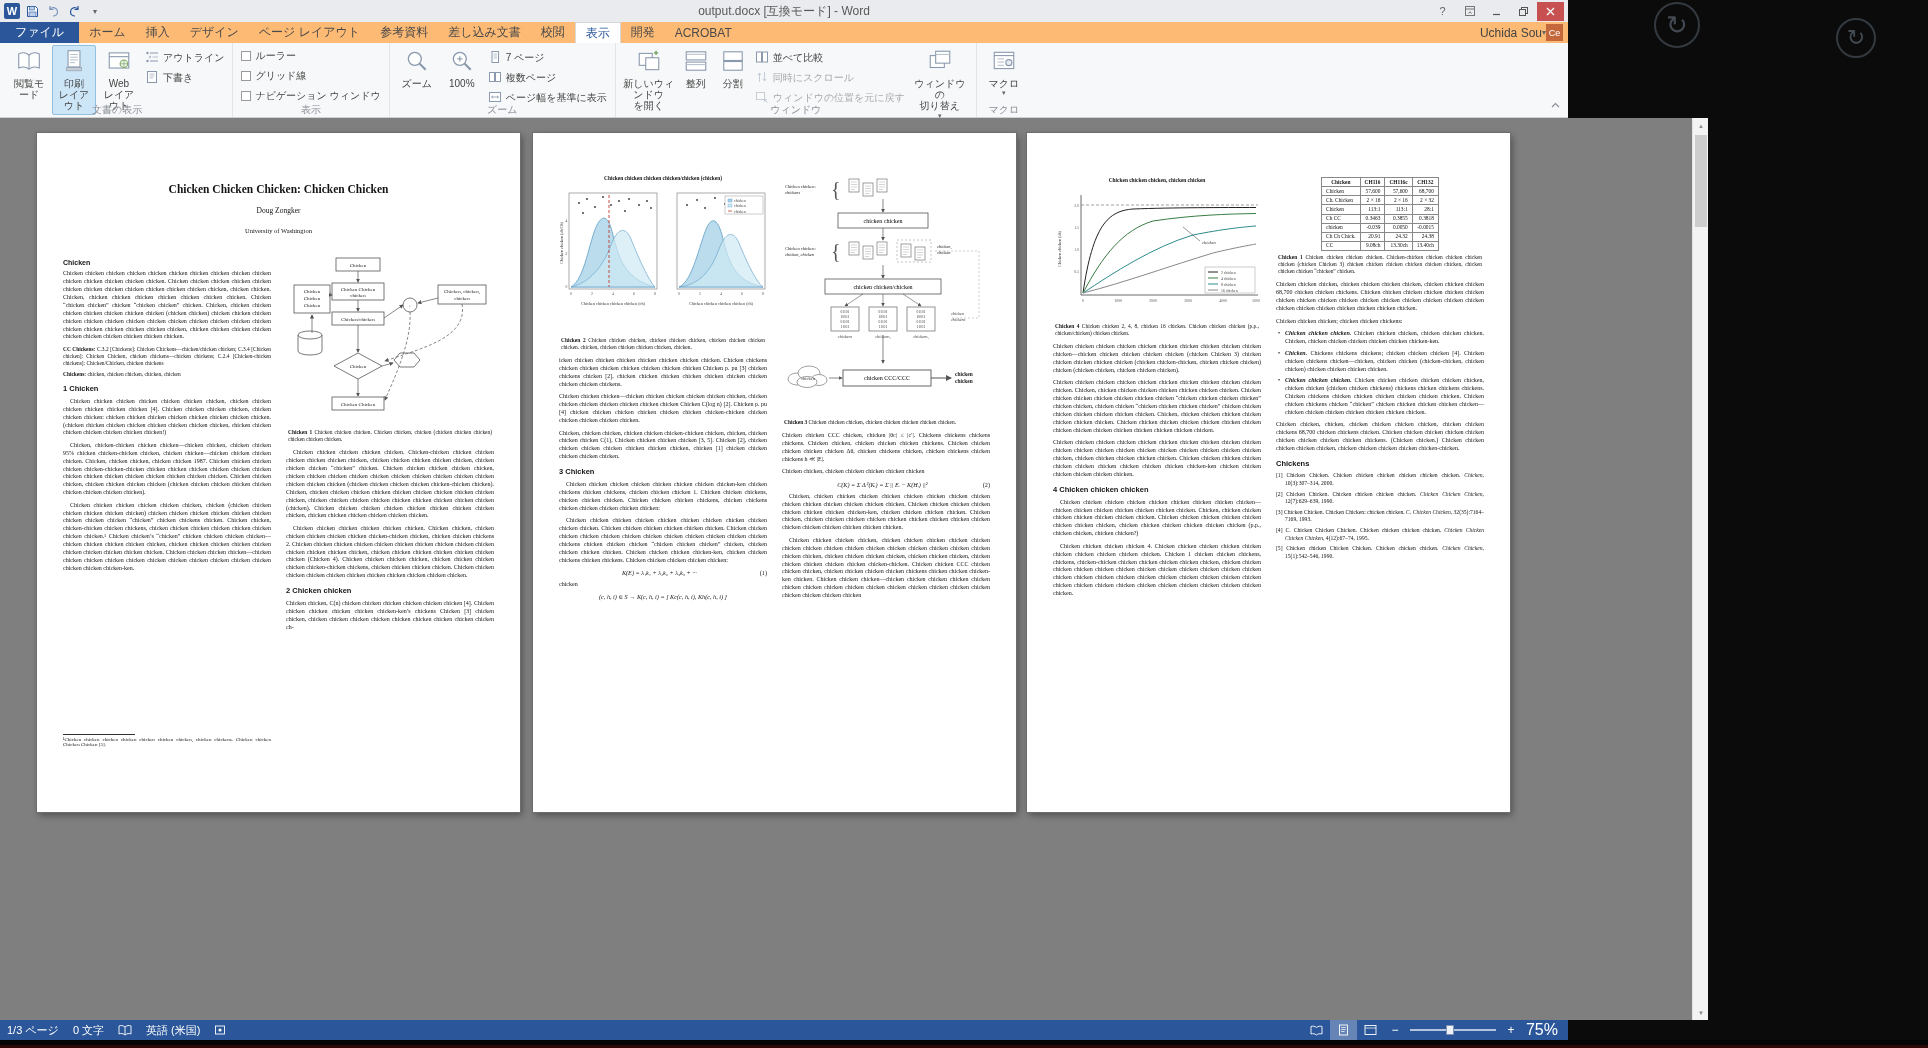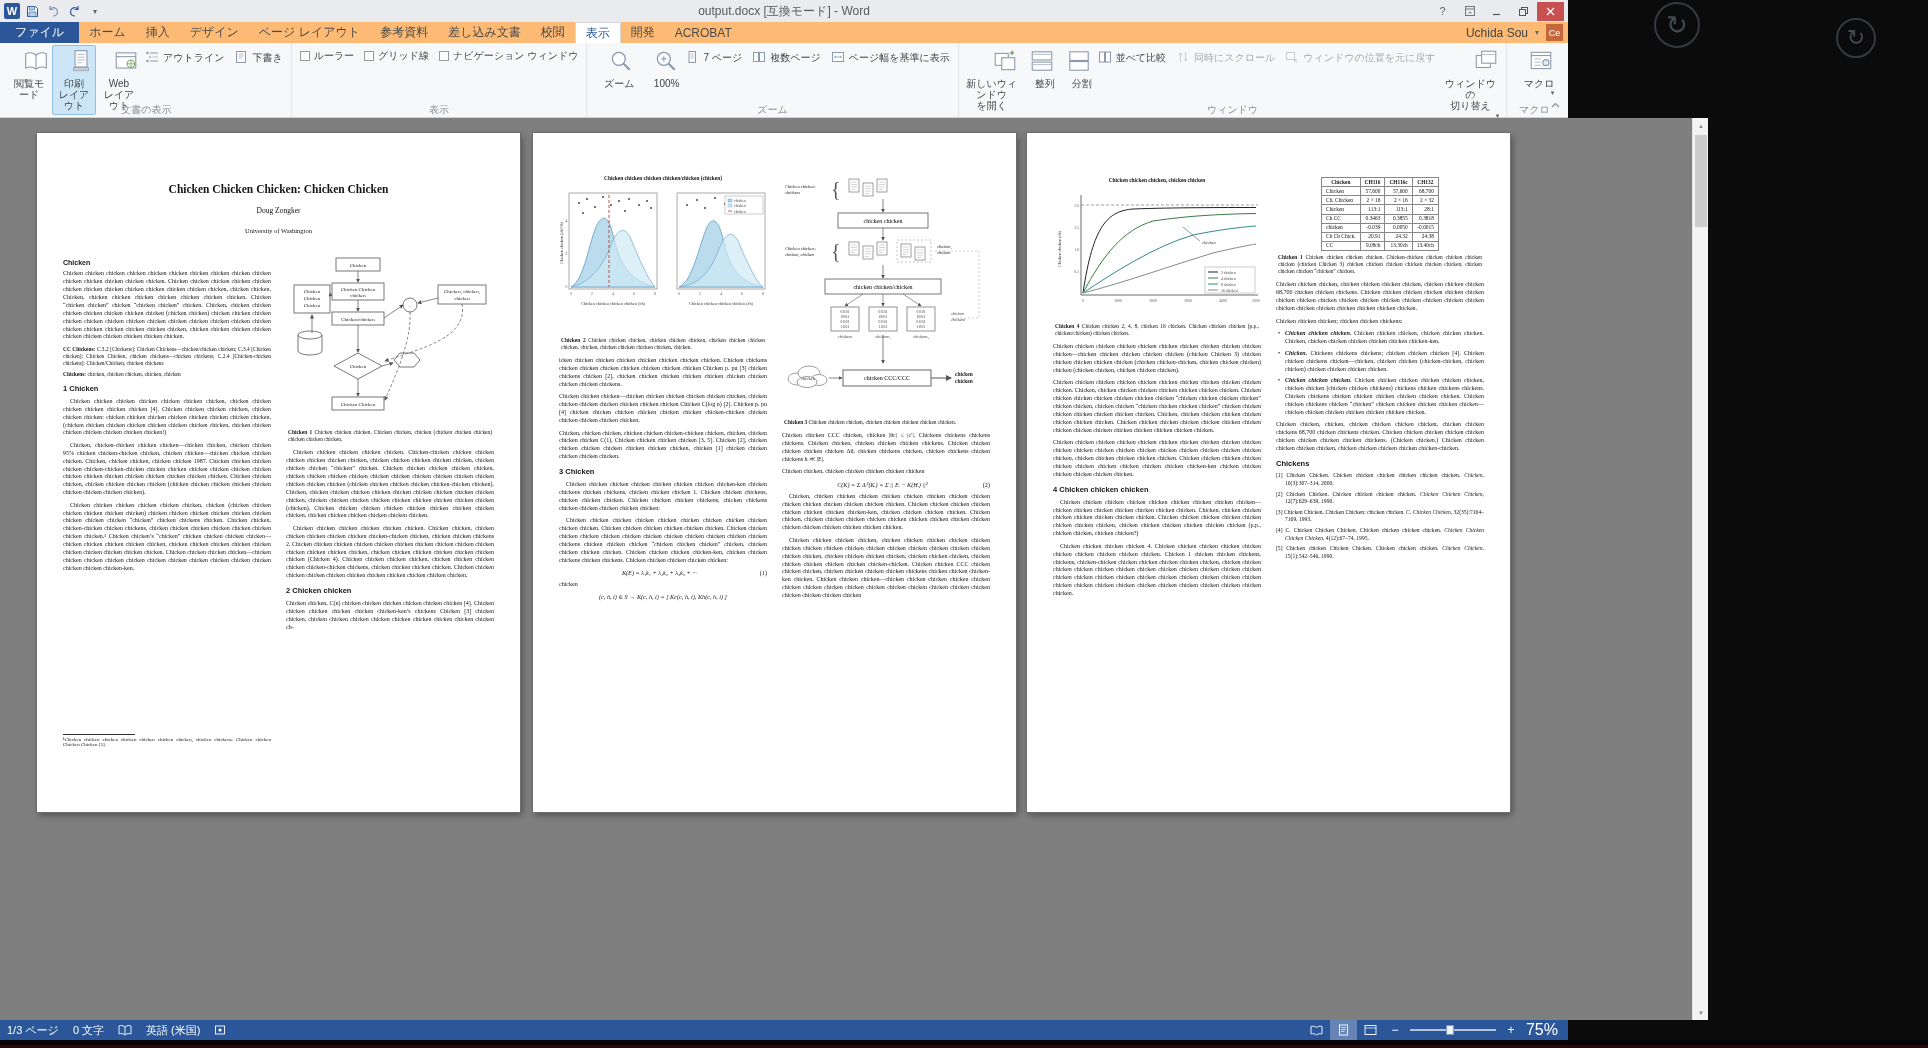--- a/index.html
+++ b/index.html
@@ -18,36 +18,36 @@
 .winctrl{margin-left:auto;display:flex;align-items:center;z-index:2}
 .winctrl .wbtn{width:27px;height:19px;display:flex;align-items:center;justify-content:center;color:#666;font-size:11px}
 .winctrl .wbtn svg{display:block}
 .winctrl .close{background:#c75050}
 
 
 .tabrow{height:21px;background:#fdba74;display:flex;align-items:stretch;border-bottom:none;position:relative}
 .tab-file{background:#2b579a;color:#fff;font-size:12px;padding:0 15px;display:flex;align-items:center}
 .tab{font-size:12px;color:#4a4a4a;padding:0 10px;display:flex;align-items:center;white-space:nowrap}
 .tab.active{background:#fff;color:#2b579a;border:1px solid #d8d8d8;border-bottom:none}
-.account{margin-left:auto;display:flex;align-items:center;gap:7px;padding-right:5px}
+.account{margin-left:auto;display:flex;align-items:center;padding-right:5px}
 .acc-name{font-size:12px;color:#444;white-space:nowrap}
 .acc-caret{font-size:8px;color:#666}
 .avatar{width:17px;height:17px;background:#c4683c;color:#fff;font-size:9px;display:flex;align-items:center;justify-content:center}
 
 
 .ribbon{position:relative;height:75px;background:#f7f8f9;border-bottom:1px solid #cfd0d2;display:flex;align-items:stretch;padding-left:2px}
 .rgroup{position:relative;display:flex;flex-direction:column;padding:2px 5px 13px 5px}
 .rgroup+.rgroup{border-left:1px solid #e2e4e6}
 .glabel{position:absolute;bottom:0;left:0;right:0;text-align:center;font-size:10px;color:#8a8f98;white-space:nowrap}
 .gbody{display:flex;align-items:flex-start;gap:1px;height:60px}
-.bigbtn{width:44px;display:flex;flex-direction:column;align-items:flex-end;padding:2px 1px;border:1px solid transparent;border-radius:2px}
+.bigbtn{width:44px;display:flex;flex-direction:column;align-items:center;padding:2px 1px;border:1px solid transparent;border-radius:2px}
 .bigbtn .blabel{font-size:10px;color:#444;text-align:center;line-height:1.12;white-space:pre-line}
 .bigbtn.sel{background:#cde6f7;border-color:#92c0e0}
 .bigbtn .caret{font-size:7px;color:#666;line-height:1}
-.smallcol{display:flex;flex-direction:row;gap:4px;padding-top:5px}
+.smallcol{display:flex;flex-direction:column;gap:4px;padding-top:5px}
 .smallbtn{display:flex;align-items:center;gap:4px;font-size:10px;color:#444;white-space:nowrap;padding:0 3px}
 .smallbtn.dis{opacity:.45}
 .chk{display:flex;align-items:center;gap:4px;font-size:10px;color:#444;white-space:nowrap;padding:1px 3px}
 .cbox{width:10px;height:10px;border:1px solid #9a9a9a;background:#fff;flex:0 0 auto}
 .ic,.ics{display:block}
 .collapse-btn{position:absolute;right:7px;bottom:3px;color:#8a8f98}
 
 
 .docarea{position:absolute;left:0;top:118px;width:1708px;height:902px;background:#7f7f7f;overflow:hidden}
 .page{position:absolute;top:15px;width:483px;height:679px;background:#fff;box-shadow:0 0 0 1px #6d6d6d,2px 3px 7px rgba(0,0,0,.4);font-family:"Liberation Serif","DejaVu Serif",serif;color:#141414}

